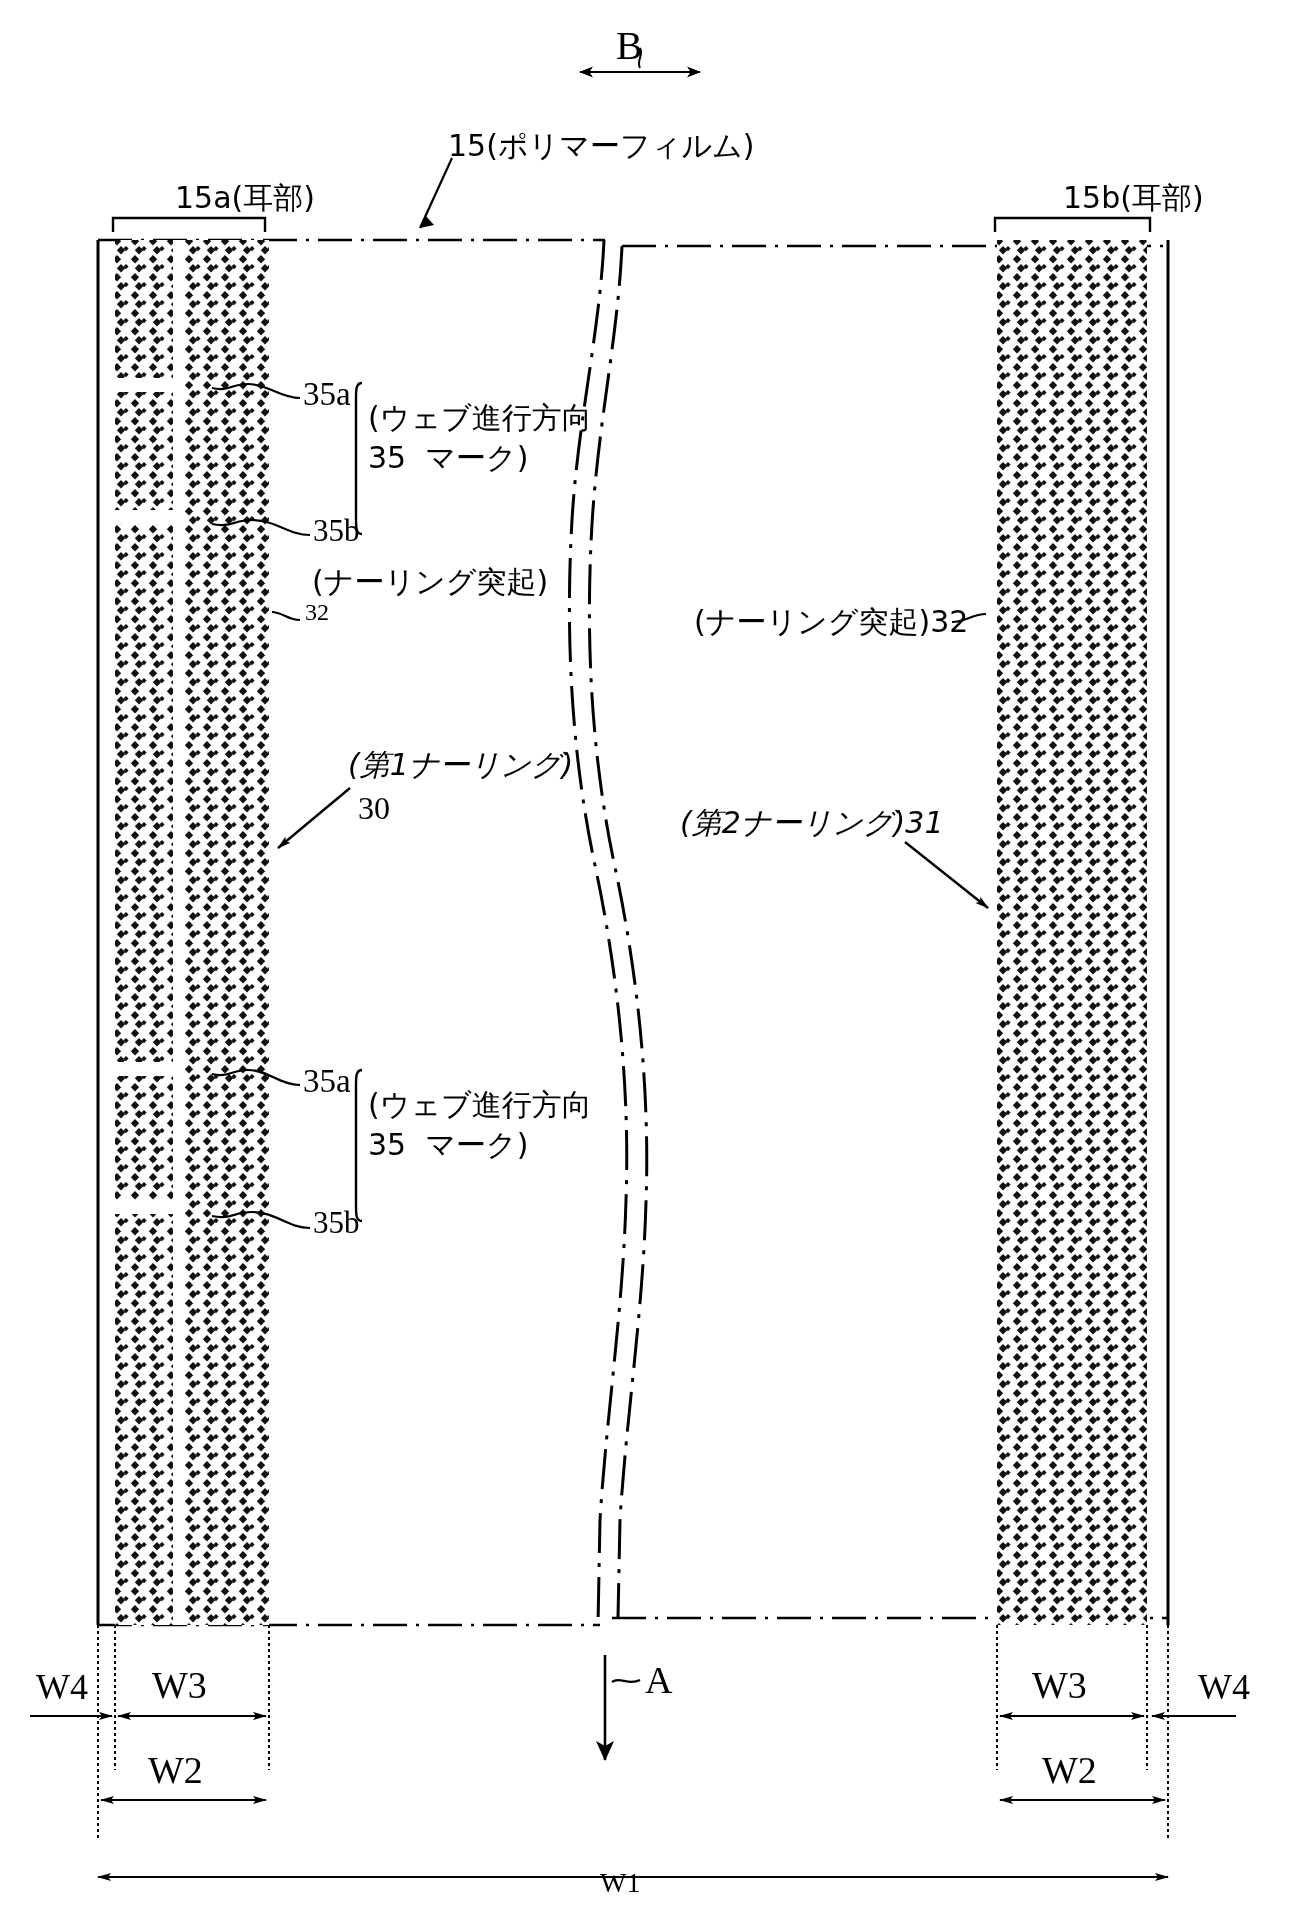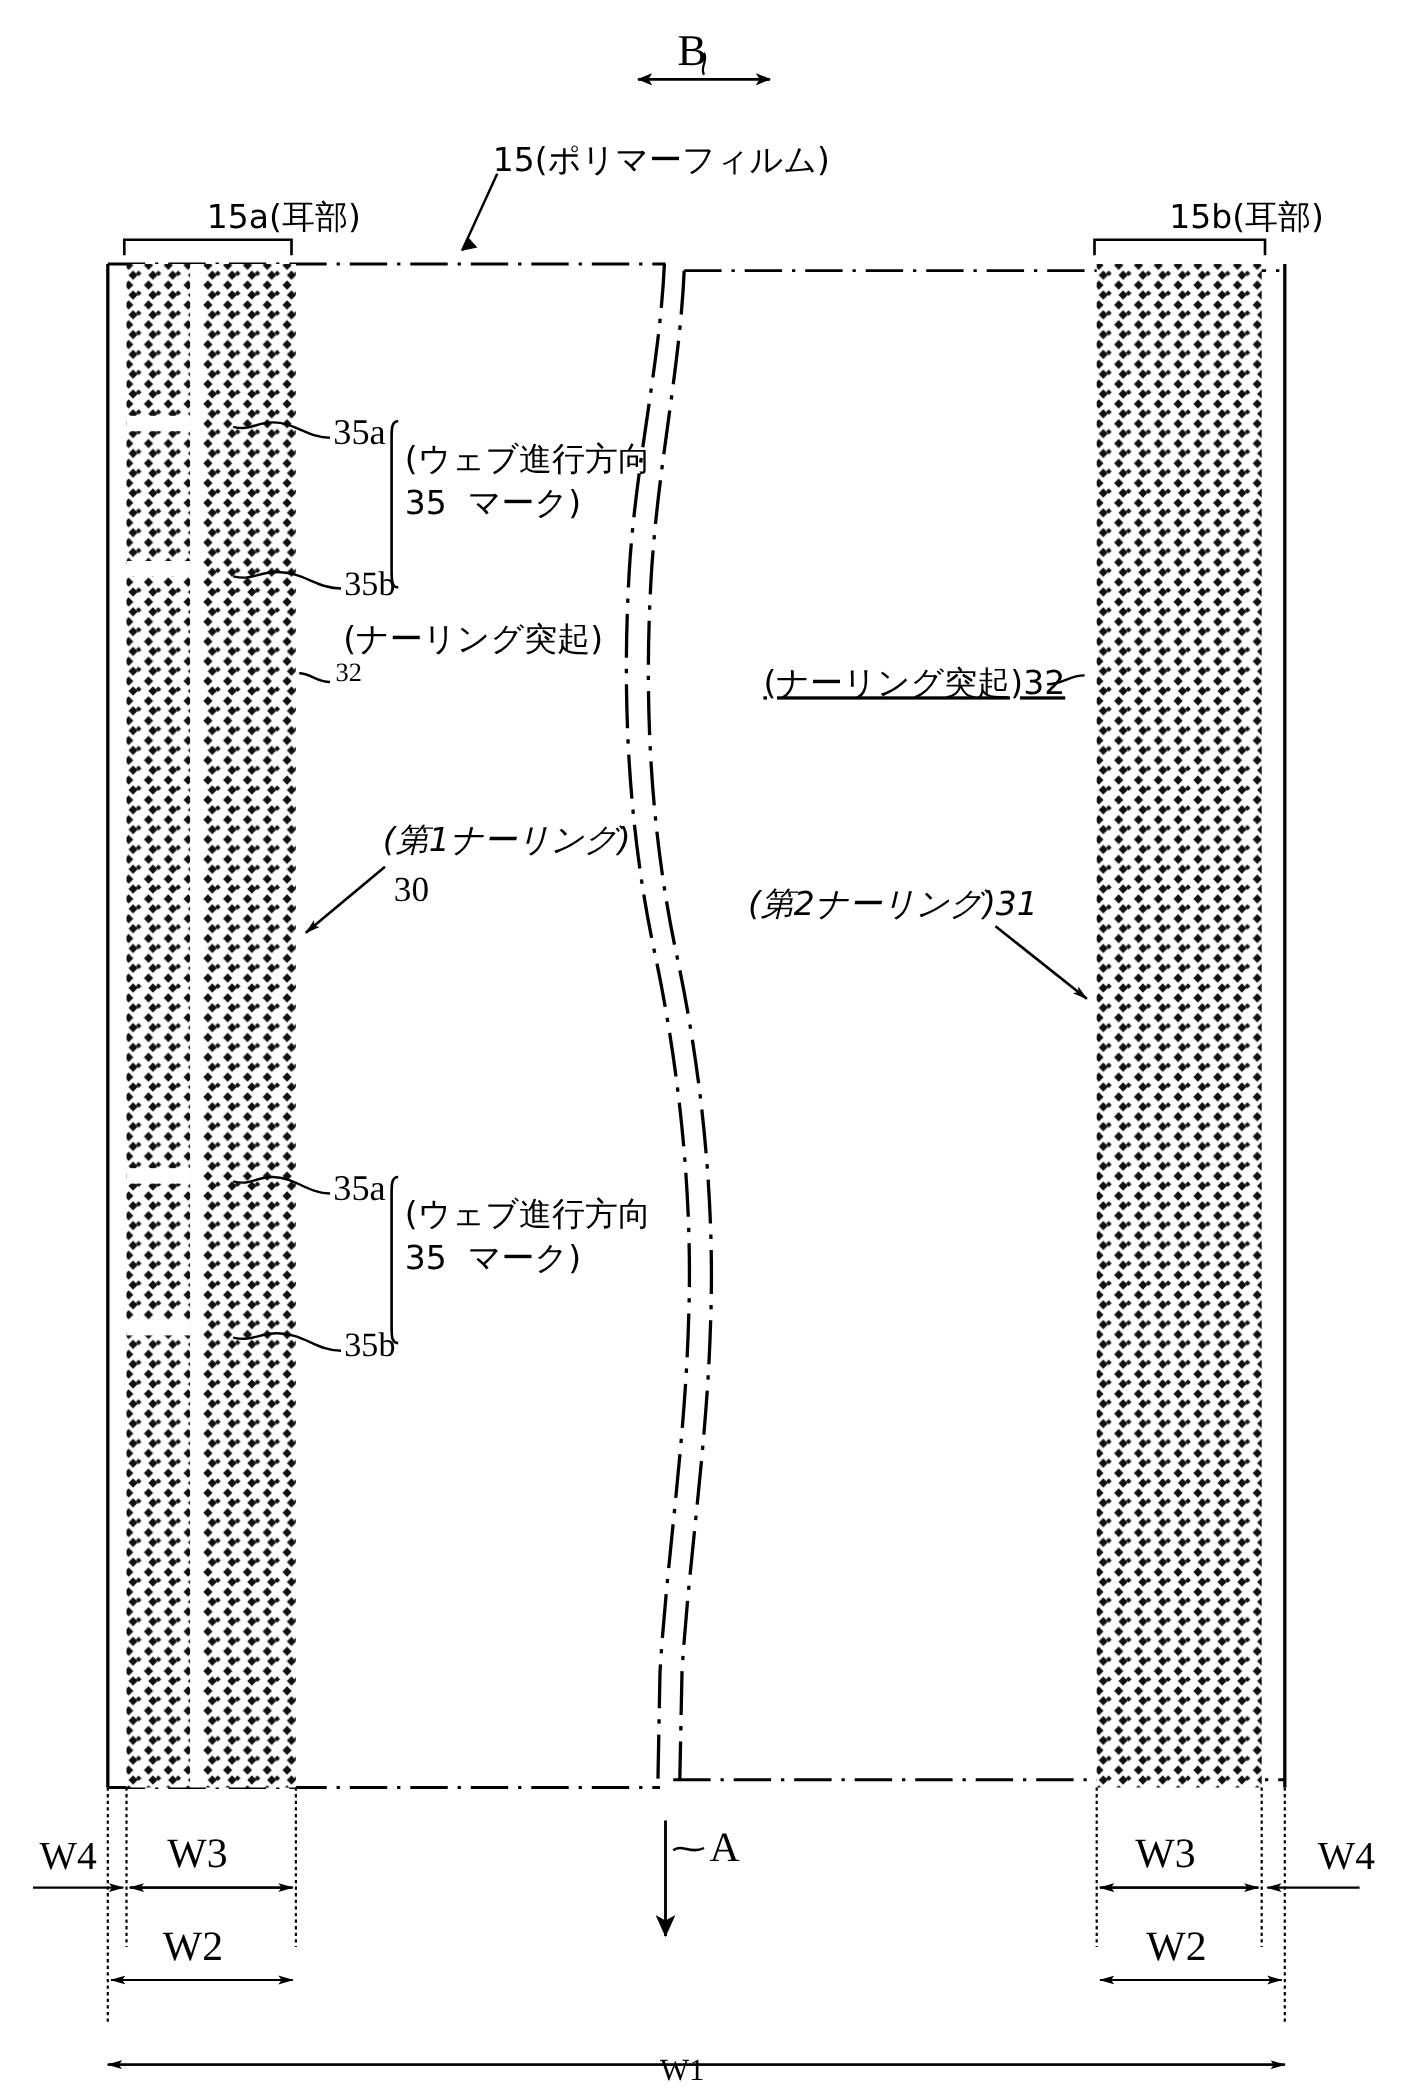--- a/index.html
+++ b/index.html
@@ -190,37 +190,37 @@
     <line x1="98" y1="1877" x2="1168" y2="1877" marker-end="url(#ah2)"></line>
     <line x1="1168" y1="1877" x2="98" y2="1877" marker-end="url(#ah2)"></line>
   </g>
 
 </svg>
 
 <div class="lbl num" style="left:616px;top:22px;font-size:40px;">B</div>
 
 <div class="lbl jp" style="left:448px;top:128px;font-size:30px;text-align:center;">15(ポリマーフィルム)</div>
 
-<div class="lbl jp" style="left:188px;top:180px;font-size:30px;">15a(耳部)</div>
+<div class="lbl jp" style="left:175px;top:180px;font-size:30px;">15a(耳部)</div>
 
 <div class="lbl jp" style="left:1063px;top:180px;font-size:30px;">15b(耳部)</div>
 
 <div class="lbl num" style="left:303px;top:375px;font-size:33px;">35a</div>
 
 <div class="lbl num" style="left:313px;top:513px;font-size:31px;">35b</div>
 
 <div class="lbl jp" style="left:368px;top:400px;font-size:30px;">(ウェブ進行方向</div>
 
 <div class="lbl jp" style="left:368px;top:440px;font-size:30px;">35  マーク)</div>
 
 <div class="lbl jp" style="left:312px;top:564px;font-size:30px;">(ナーリング突起)</div>
 
 <div class="lbl num" style="left:305px;top:598px;font-size:24px;">32</div>
 
-<div class="lbl jp" style="left:694px;top:604px;font-size:30px;text-decoration:underline;">(ナーリング突起)32</div>
+<div class="lbl jp" style="left:694px;top:604px;font-size:30px;">(ナーリング突起)32</div>
 
 <div class="lbl jp" style="left:348px;top:747px;font-size:30px;font-style:italic;">(第1ナーリング)</div>
 
 <div class="lbl num" style="left:358px;top:790px;font-size:32px;">30</div>
 
 <div class="lbl jp" style="left:680px;top:805px;font-size:30px;font-style:italic;">(第2ナーリング)31</div>
 
 <div class="lbl num" style="left:303px;top:1062px;font-size:33px;">35a</div>
 
 <div class="lbl num" style="left:313px;top:1205px;font-size:31px;">35b</div>

